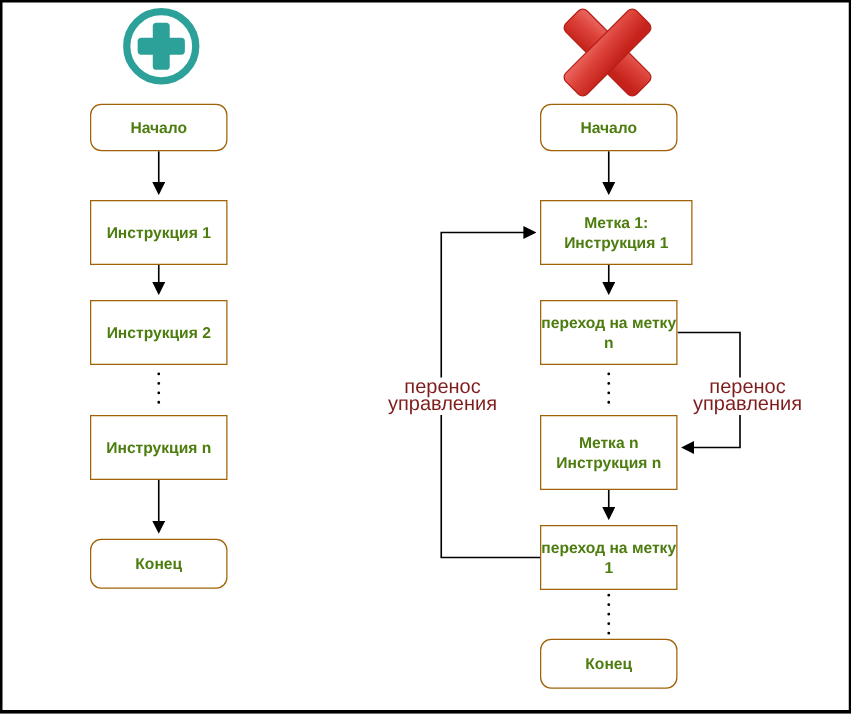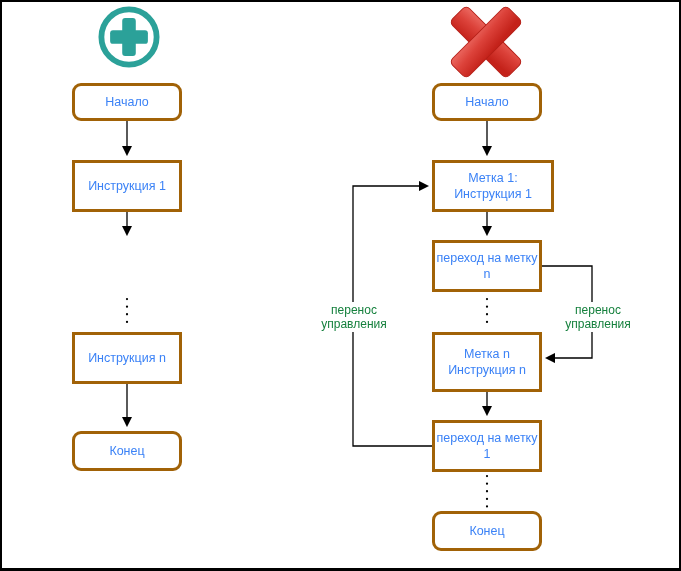--- a/index.html
+++ b/index.html
@@ -11,39 +11,40 @@
     border:2px solid #000000;
     border-bottom-width:3px;
     font-family:"Liberation Sans", sans-serif;
     overflow:hidden;
   }
   .wires{position:absolute;left:0;top:0;width:681px;height:571px;}
   .node{
     position:absolute;
     box-sizing:border-box;
     background:#ffffff;
-    border:3px solid #a16207;
+    border:1px solid #a16207;
     display:flex;
     flex-direction:column;
     align-items:center;
     justify-content:center;
     font-size:12.5px;
     line-height:16px;
-    color:#3b82f6;
+    color:#4d7c0f;
     text-align:center;
+    font-weight:bold;
   }
   .node.rounded{border-radius:9px;}
   .icon{position:absolute;}
   .edge-label{
     position:absolute;
     width:100px;
     background:#ffffff;
-    font-size:12px;
+    font-size:16px;
     line-height:14px;
-    color:#15803d;
+    color:#7f1d1d;
     text-align:center;
     padding:1px 0;
   }
   .edge-label span{display:block;}
 </style>
 </head>
 <body>
 
 <div class="canvas">
 
@@ -87,20 +88,23 @@
     <rect x="-3" y="25" width="80" height="24" rx="5" transform="rotate(45 37 37)" fill="url(#xg)" stroke-width="1" stroke="#b51f17"></rect>
     <rect x="-3" y="25" width="80" height="24" rx="5" transform="rotate(-45 37 37)" fill="url(#xg)" stroke-width="1" stroke="#b51f17"></rect>
   </svg>
 
   <div class="node rounded" style="left:70px;top:81px;width:110px;height:38px">
     <span>Начало</span>
   </div>
   <div class="node" style="left:70px;top:158px;width:110px;height:52px">
     <span>Инструкция 1</span>
   </div>
+  <div class="node" style="left:70px;top:238px;width:110px;height:52px">
+    <span>Инструкция 2</span>
+  </div>
   <div class="node" style="left:70px;top:330px;width:110px;height:52px">
     <span>Инструкция n</span>
   </div>
   <div class="node rounded" style="left:70px;top:429px;width:110px;height:40px">
     <span>Конец</span>
   </div>
 
   <div class="node rounded" style="left:430px;top:81px;width:110px;height:38px">
     <span>Начало</span>
   </div>

